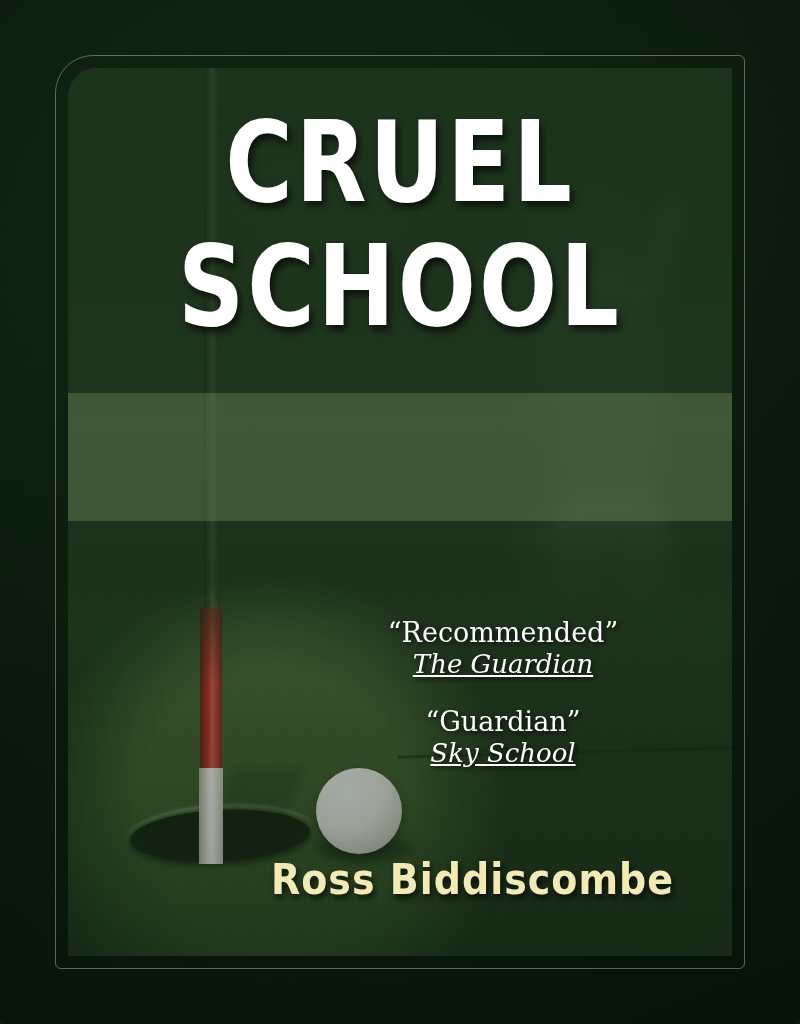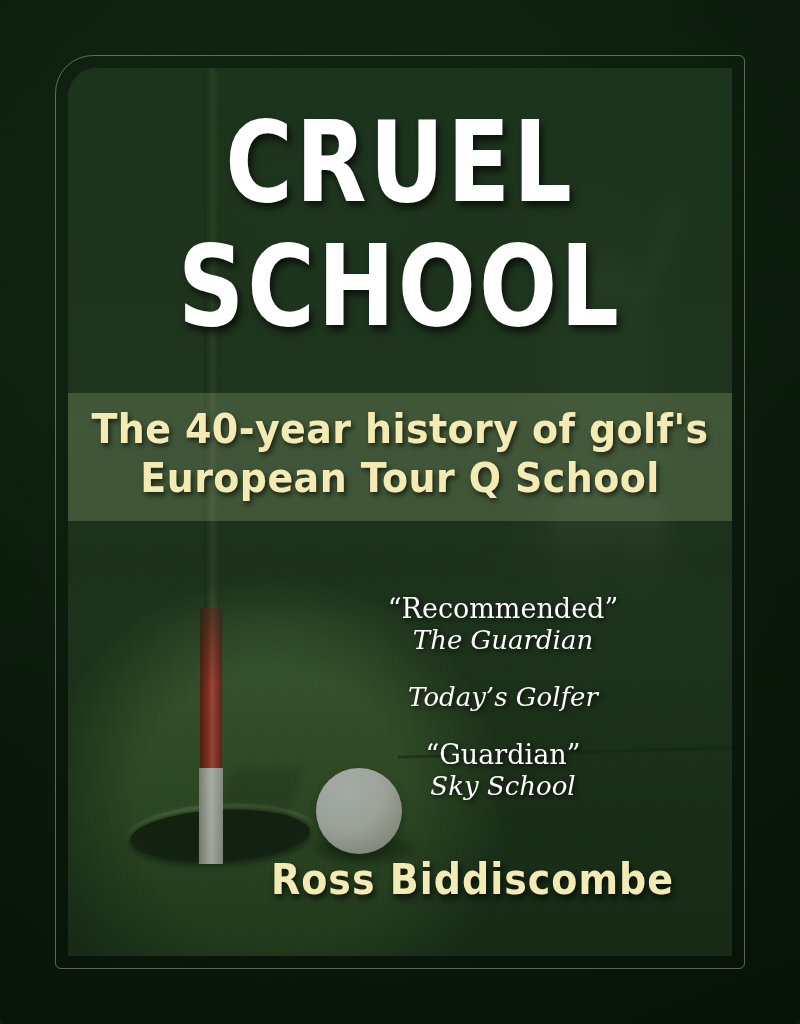--- a/index.html
+++ b/index.html
@@ -348,27 +348,29 @@
     z-index: 5;
     color: #ffffff;
     text-shadow: 2px 2px 5px rgba(0,0,0,0.75);
   }
   .quote-block { margin-bottom: 26px; }
   .quote-text {
     font-family: "DejaVu Serif", serif;
     font-size: 27px;
     line-height: 1.15;
     font-weight: 400;
+    margin-top: 24px;
   }
   .quote-source {
     font-family: "DejaVu Serif", serif;
     font-style: italic;
     font-size: 26px;
     line-height: 1.2;
     margin-top: 1px;
+    text-decoration: underline;
   }
 
   .author {
     position: absolute;
     right: 58px;
     top: 790px;
     z-index: 5;
     font-family: "DejaVu Sans", sans-serif;
     font-weight: 700;
     font-size: 38px;
@@ -418,32 +420,27 @@
 
     <div class="focus-vignette"></div>
     <div class="photo-wash"></div>
 
     <div class="title-block">
       <div class="title-line title-line-1">CRUEL</div>
       <div class="title-line title-line-2">SCHOOL</div>
     </div>
 
     <div class="subtitle-band"></div>
-    <div class="subtitle-text">
-      <div>The 40-year history of golf's</div>
-      <div>European Tour Q School</div>
-    </div>
 
     <div class="quotes">
       <div class="quote-block">
         <div class="quote-text">“Recommended”</div>
         <div class="quote-source">The Guardian</div>
       </div>
       <div class="quote-block">
-        <div class="quote-source">Today’s Golfer</div>
       </div>
       <div class="quote-block">
         <div class="quote-text">“Guardian”</div>
         <div class="quote-source">Sky School</div>
       </div>
     </div>
 
     <div class="author">Ross Biddiscombe</div>
   </div>
 

